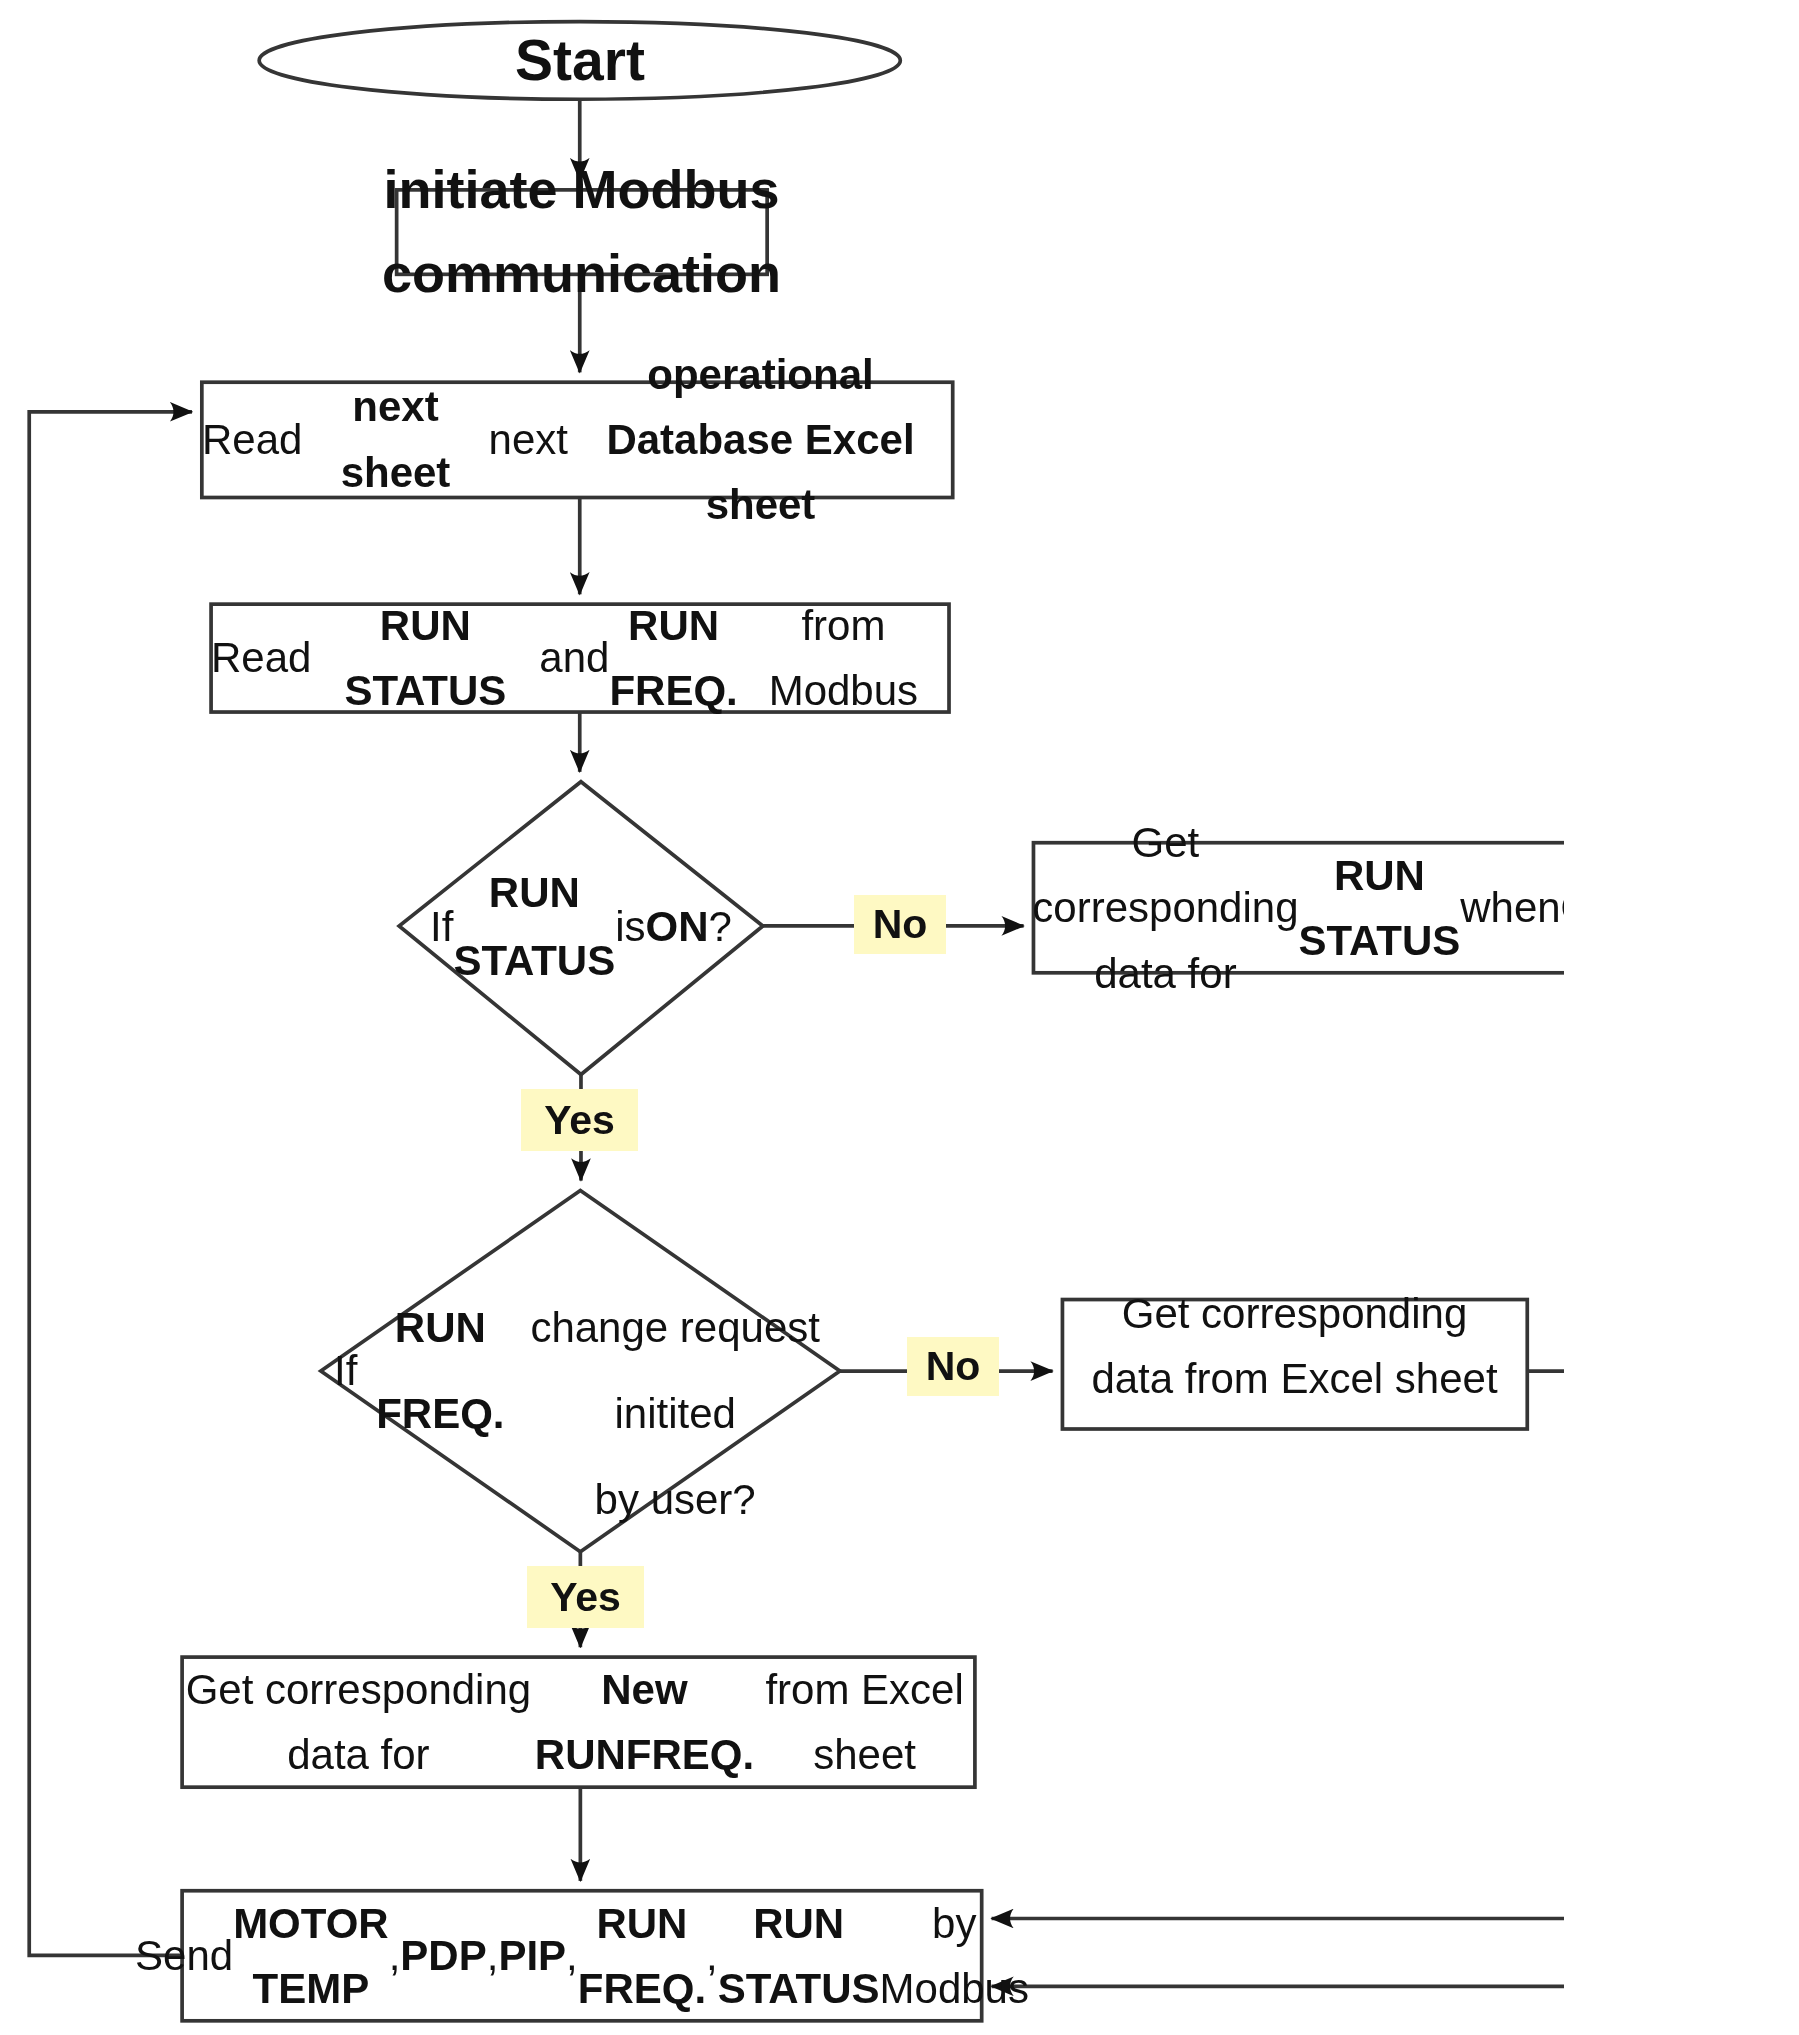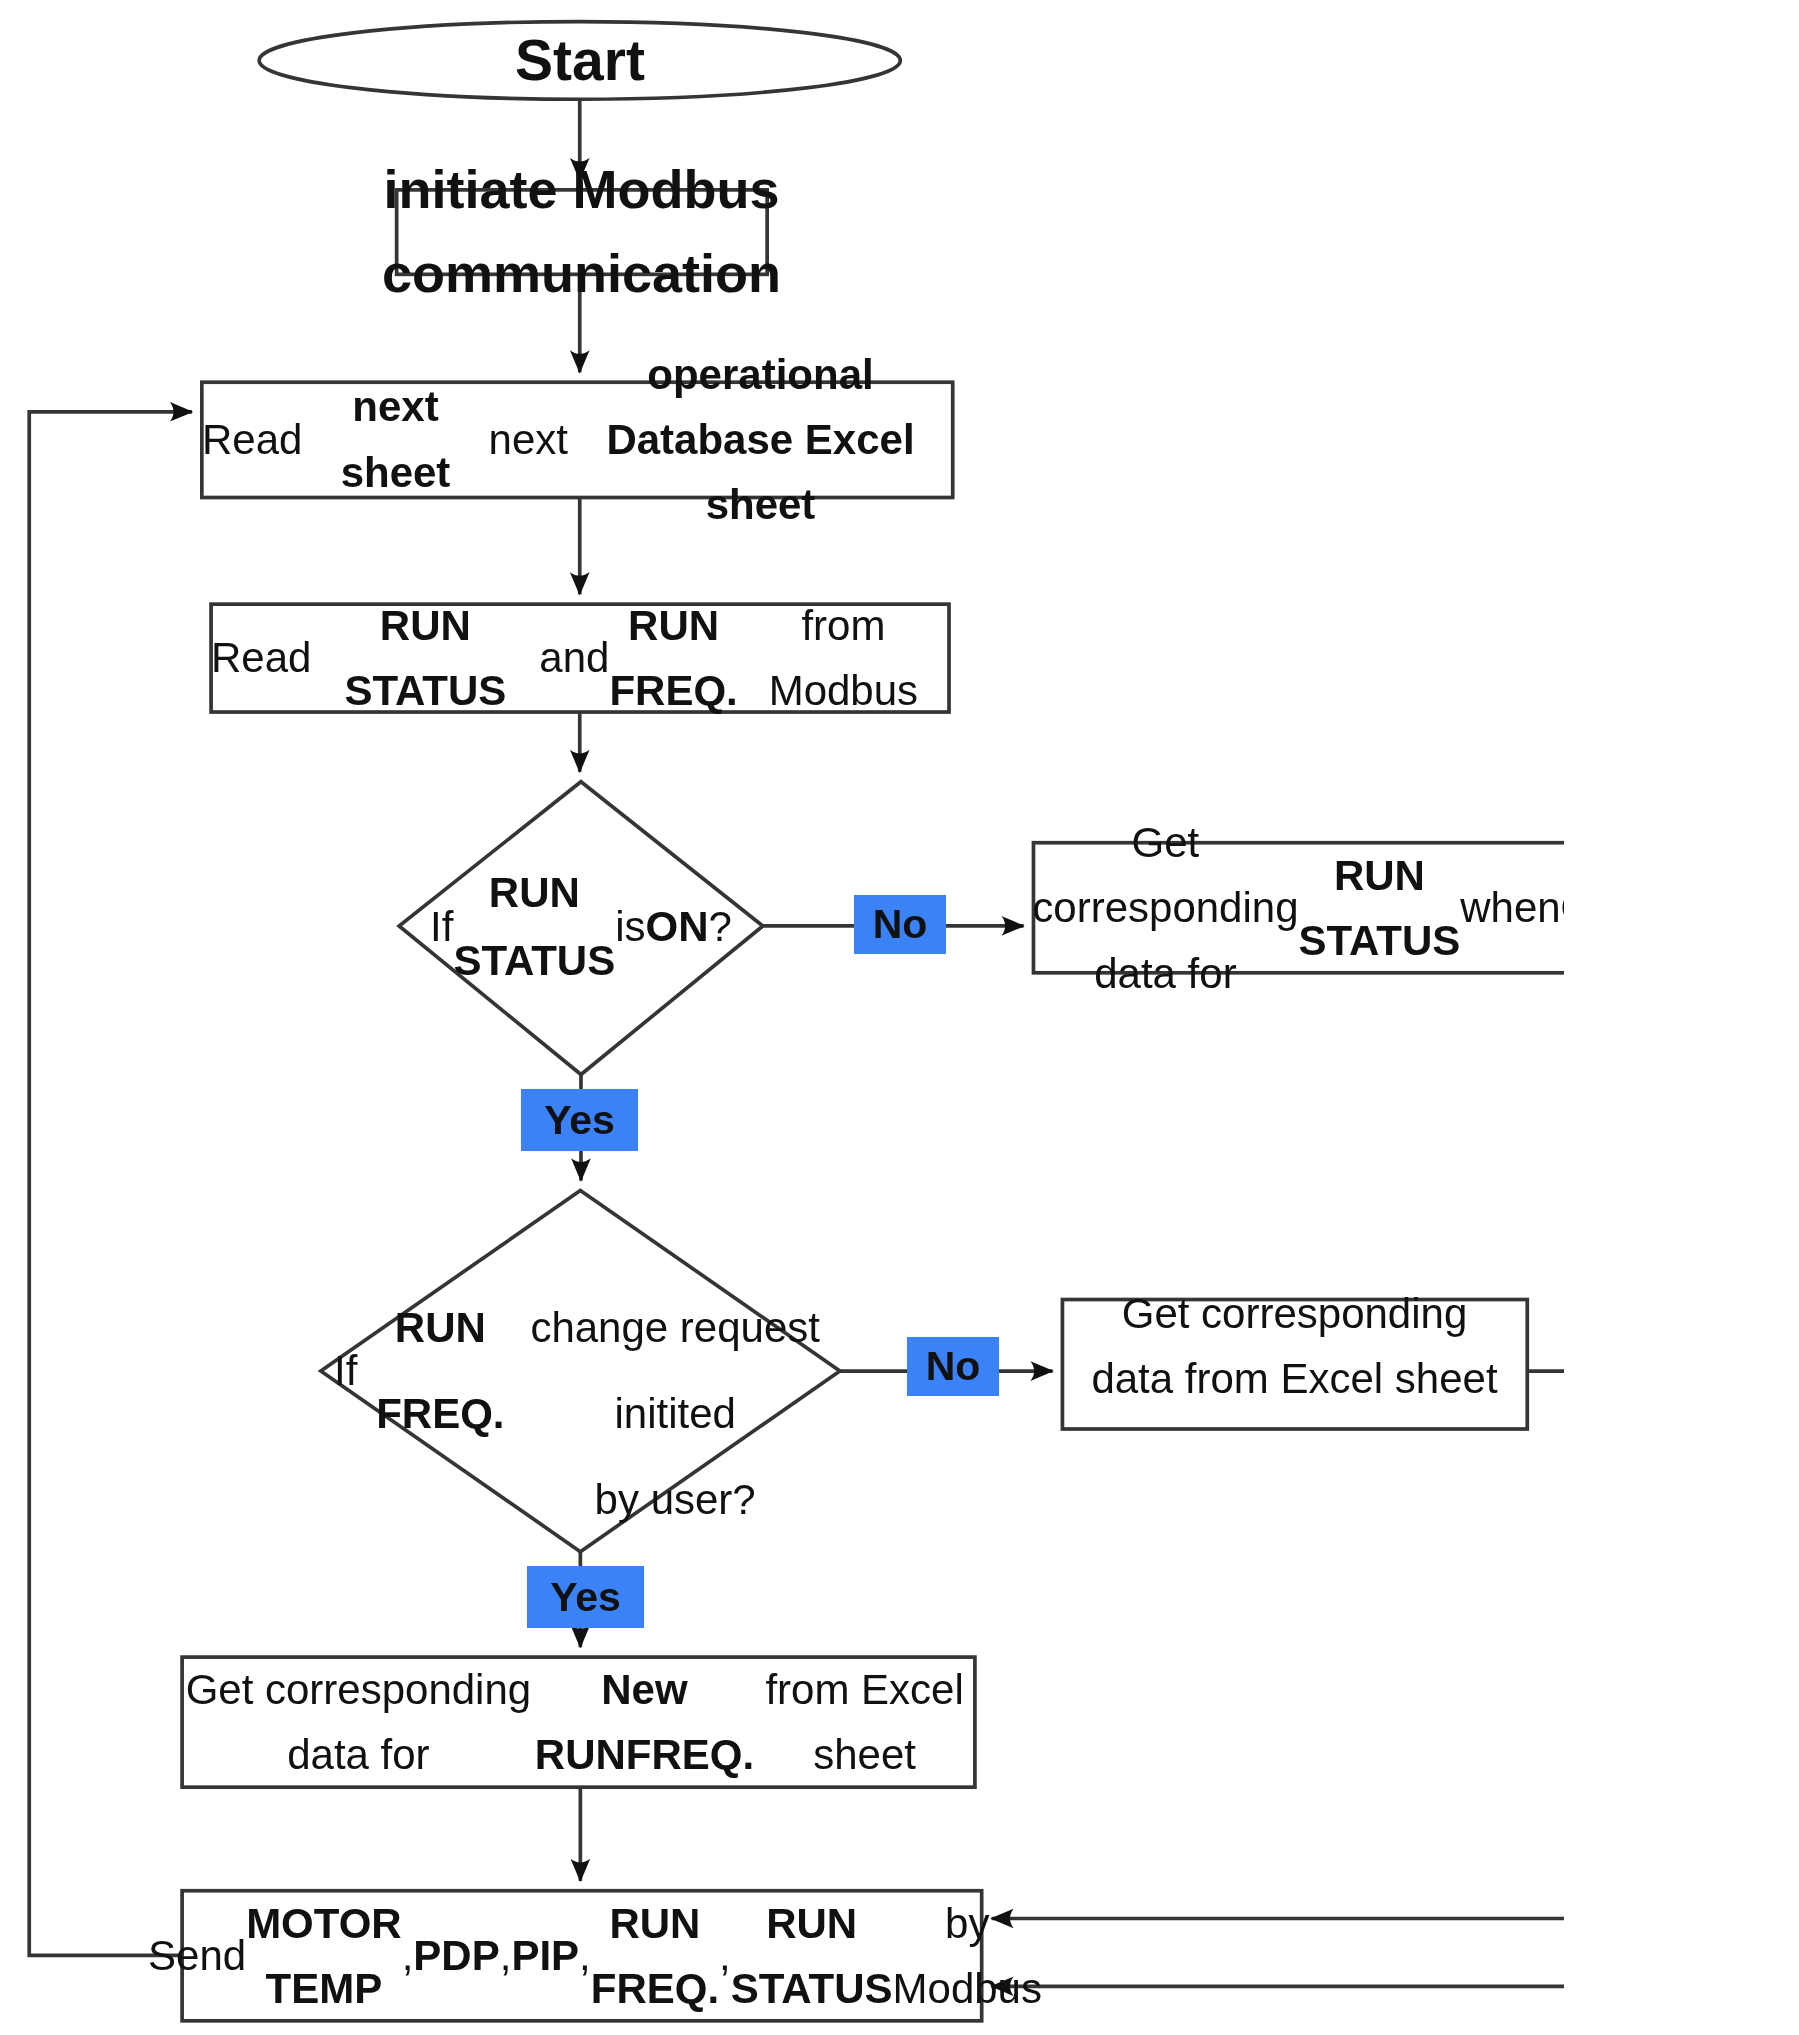--- a/index.html
+++ b/index.html
@@ -24,21 +24,21 @@
   }
   .txt .b{font-weight:bold;}
   .txt .i{}
   .start-label{font-size:57px;font-weight:bold;}
   .init-label{font-weight:bold;font-size:54px;}
   .d1-label{line-height:1.6;}
   .d2-label{line-height:2.05;}
   .edge-label{
     position:absolute;
     display:flex;align-items:center;justify-content:center;
-    background:#3b82f6;
+    background:#fef9c3;
     font-size:41px;font-weight:bold;
     color:#111111;
   }
 </style>
 </head>
 <body>
 
 <div id="canvas">
 
   <svg id="wires" viewBox="0 0 2919 3301">
@@ -94,21 +94,21 @@
   <div class="txt d2-label" style="left:334px;top:1223px;width:493px;height:296px;"><span>If </span><span class="b i">RUN FREQ.</span><span>
 change request initited
 by user?</span></div>
 
   <div class="txt" style="left:1062px;top:1282px;width:465px;height:129px;align-items:flex-end;"><span>Get corresponding
 data from Excel sheet</span></div>
 
   <div class="txt" style="left:182px;top:1657px;width:793px;height:130px;"><span>Get corresponding data for </span><span class="b i">New
 RUNFREQ.</span><span> from Excel sheet</span></div>
 
-  <div class="txt" style="left:182px;top:1891px;width:800px;height:130px;margin-left:13px;"><span>Send </span><span class="b i">MOTOR TEMP</span><span> , </span><span class="b i">PDP</span><span>, </span><span class="b i">PIP</span><span>, </span><span class="b i">RUN
+  <div class="txt" style="left:182px;top:1891px;width:800px;height:130px;"><span>Send </span><span class="b i">MOTOR TEMP</span><span> , </span><span class="b i">PDP</span><span>, </span><span class="b i">PIP</span><span>, </span><span class="b i">RUN
 FREQ.</span><span>,</span><span class="b i">RUN STATUS</span><span> by Modbus</span></div>
 
   <div class="edge-label" style="left:854px;top:895px;width:92px;height:59px;">No</div>
 
   <div class="edge-label" style="left:521px;top:1089px;width:117px;height:62px;">Yes</div>
 
   <div class="edge-label" style="left:907px;top:1337px;width:92px;height:59px;">No</div>
 
   <div class="edge-label" style="left:527px;top:1566px;width:117px;height:62px;">Yes</div>
 

